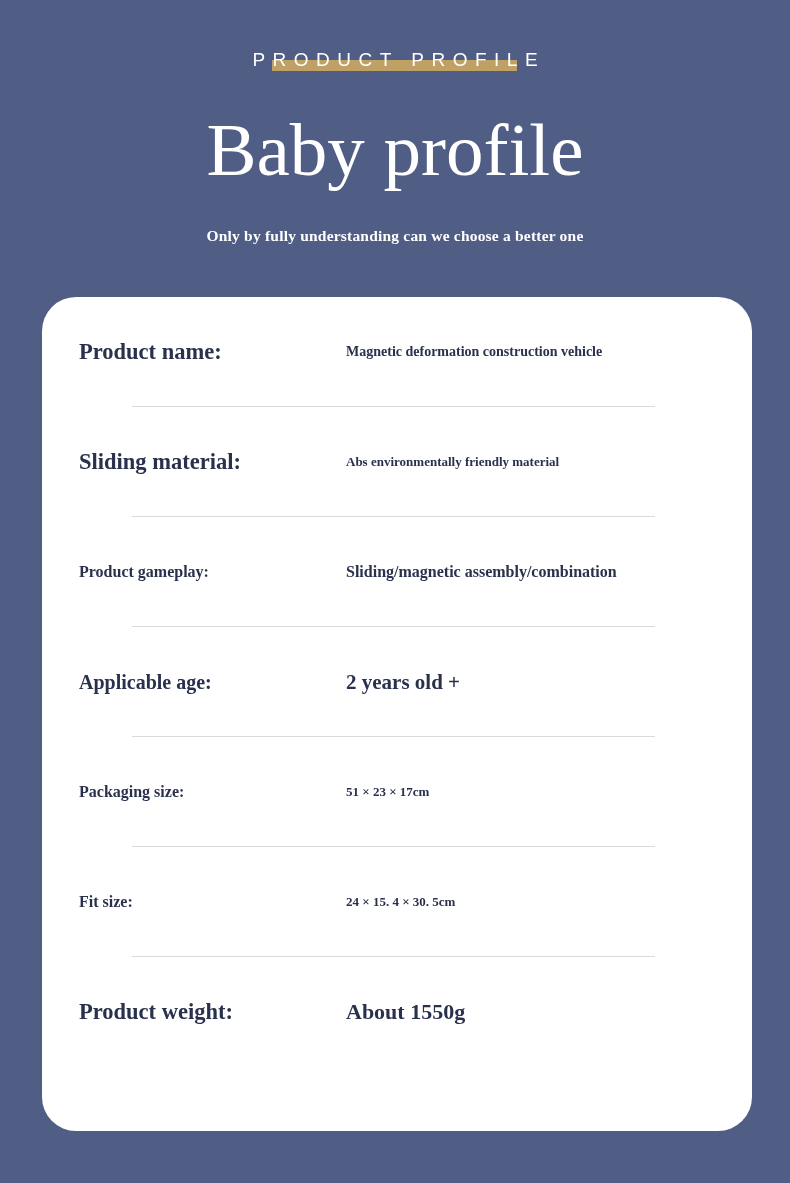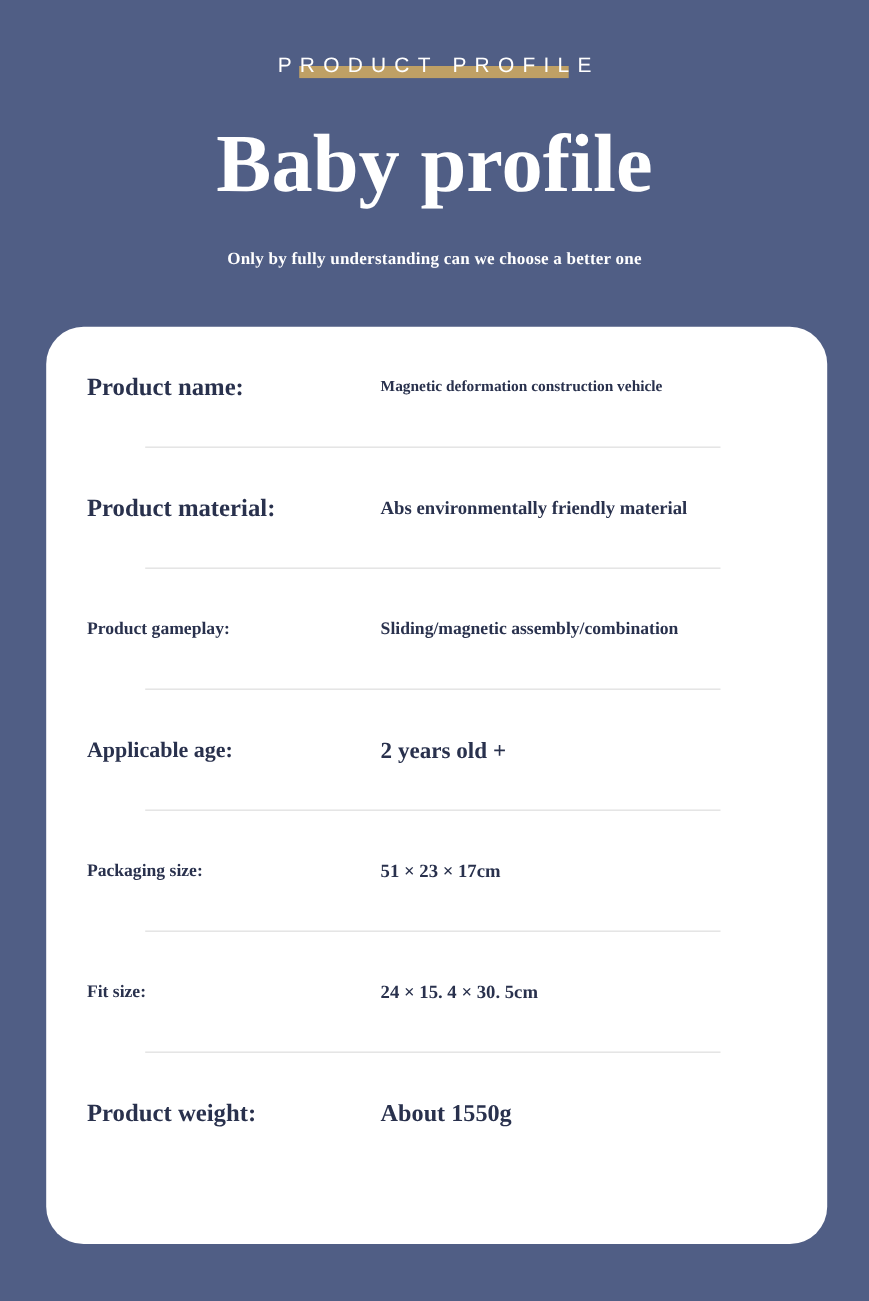--- a/index.html
+++ b/index.html
@@ -53,21 +53,21 @@
     white-space: nowrap;
   }
   .main-title {
     position: absolute;
     top: 104px;
     left: 0;
     width: 790px;
     text-align: center;
     color: #ffffff;
     font-size: 75px;
-    font-weight: bold;
+    font-weight: normal;
     line-height: 92px;
     letter-spacing: 0px;
     white-space: nowrap;
   }
   .subtitle {
     position: absolute;
     top: 224px;
     left: 0;
     width: 790px;
     text-align: center;
@@ -130,21 +130,21 @@
     width: 523px;
     height: 1px;
     background: #dadada;
   }
 
   
   .sz-lg  { font-size: 22.5px; }
   .sz-md  { font-size: 16px; }
   .sz-sm  { font-size: 20px; }
   .sz-val-sm  { font-size: 14px; }
-  .sz-val-md  { font-size: 17px; }
+  .sz-val-md  { font-size: 13px; }
   .sz-val-mdp { font-size: 16px; }
   .sz-val-lg  { font-size: 21px; }
   .sz-val-xl  { font-size: 22px; }
 </style>
 </head>
 <body>
 
 <div class="header">
 
   <div class="kicker-wrap">
@@ -159,21 +159,21 @@
 </div>
 
 <div class="card">
   <div class="spec-list" id="spec-list">
       <div class="spec-row">
         <div class="spec-label sz-lg">Product name:</div>
         <div class="spec-value sz-val-sm">Magnetic deformation construction vehicle</div>
         <div class="spec-divider"></div>
       </div>
       <div class="spec-row">
-        <div class="spec-label sz-lg">Product material:</div>
+        <div class="spec-label sz-lg">Sliding material:</div>
         <div class="spec-value sz-val-md">Abs environmentally friendly material</div>
         <div class="spec-divider"></div>
       </div>
       <div class="spec-row">
         <div class="spec-label sz-md">Product gameplay:</div>
         <div class="spec-value sz-val-mdp">Sliding/magnetic assembly/combination</div>
         <div class="spec-divider"></div>
       </div>
       <div class="spec-row">
         <div class="spec-label sz-sm">Applicable age:</div>

